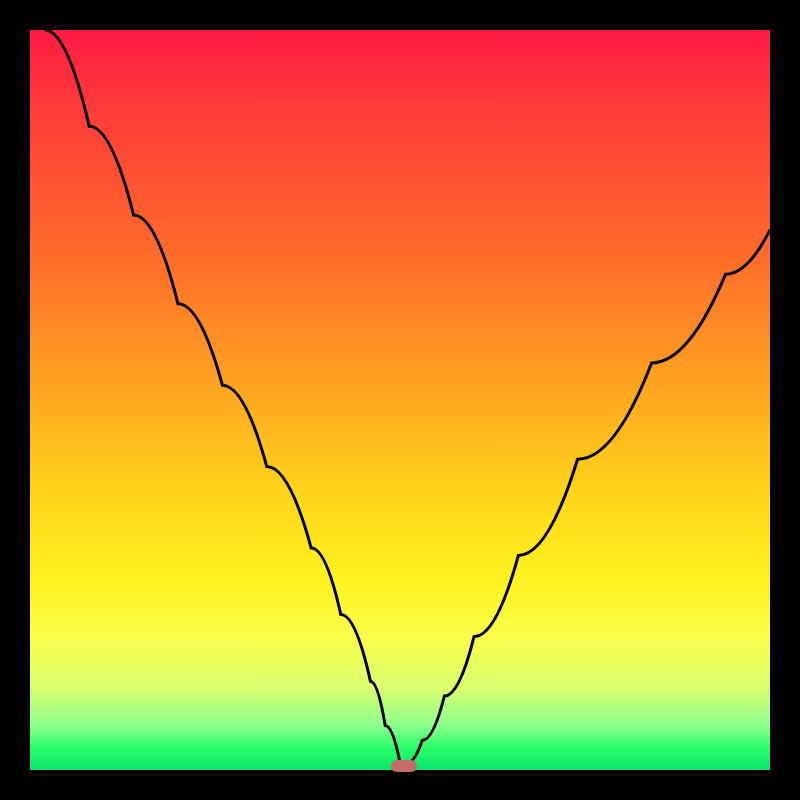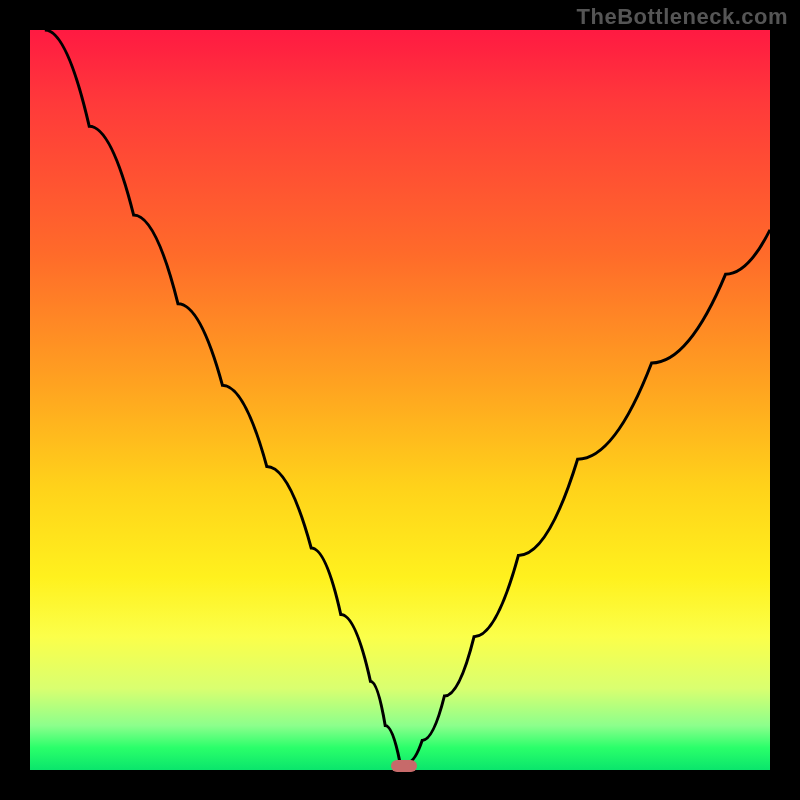--- a/index.html
+++ b/index.html
@@ -63,21 +63,20 @@
     height: 12px;
     border-radius: 6px;
     background: #c76a6a;
   }
 </style>
 </head>
 <body>
 
 <div class="frame">
 
-  <div class="watermark">TheBottleneck.com</div>
 
   <div class="plot">
     <svg class="curve" viewBox="0 0 740 740" preserveAspectRatio="none">
       <path id="curve-path" d="M 14.8 0.0 Q 37.0 0.0 59.2 96.2 Q 81.4 96.2 103.6 185.0 Q 125.8 185.0 148.0 273.8 Q 170.2 273.8 192.4 355.2 Q 214.6 355.2 236.8 436.6 Q 259.0 436.6 281.2 518.0 Q 296.0 518.0 310.8 584.6 Q 325.6 584.6 340.4 651.2 Q 347.8 651.2 355.2 695.6 Q 362.6 695.6 370.0 732.6 Q 373.7 732.6 377.4 732.6 Q 384.8 732.6 392.2 710.4 Q 403.3 710.4 414.4 666.0 Q 429.2 666.0 444.0 606.8 Q 466.2 606.8 488.4 525.4 Q 518.0 525.4 547.6 429.2 Q 584.6 429.2 621.6 333.0 Q 658.6 333.0 695.6 244.2 Q 717.8 244.2 740.0 199.8" fill="none" stroke="#000000" stroke-width="3"></path>
     </svg>
     <div class="valley-marker" id="valley-marker" style="left: 360.7px; top: 730.3px; background: rgb(199, 106, 106);"></div>
   </div>
 
 </div>
 

